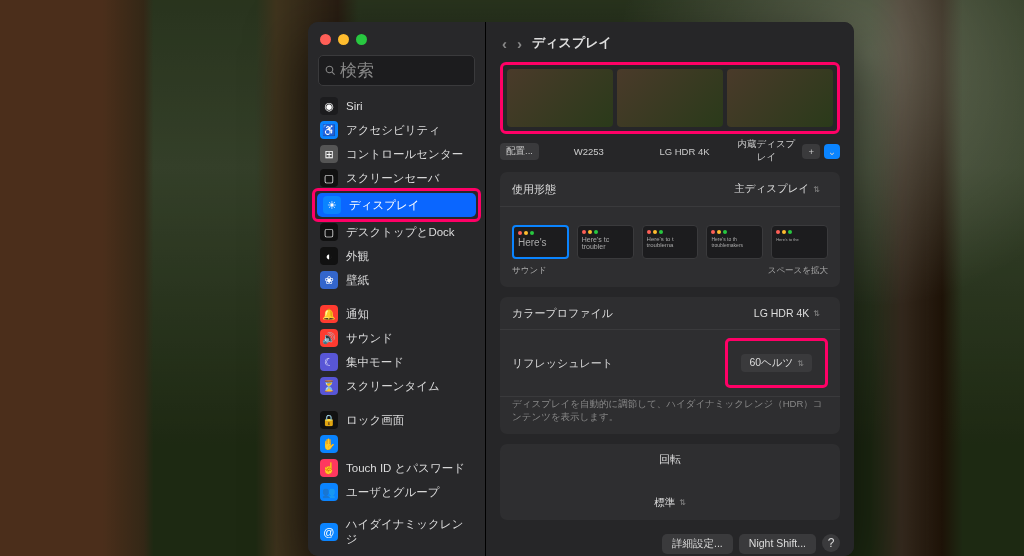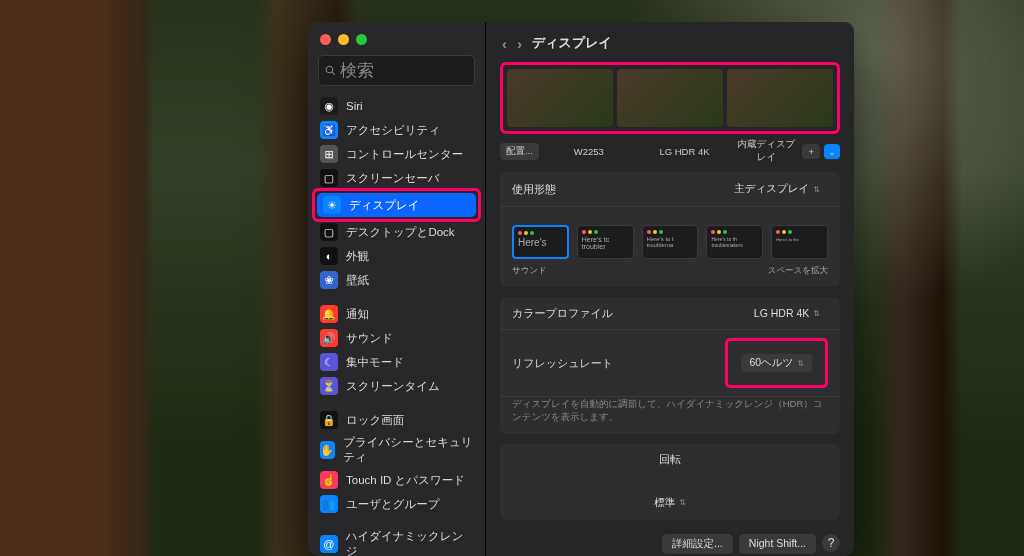--- a/index.html
+++ b/index.html
@@ -225,21 +225,20 @@
       </div>
 
     <div class="sep"></div>
 
     <div class="sidebar-item">
         <div class="ic" style="background:#111">🔒</div>
         <span>ロック画面</span>
       </div>
     <div class="sidebar-item">
         <div class="ic" style="background:#0a84ff">✋</div>
-        <span>プライバシーとセキュリティ</span>
       </div>
     <div class="sidebar-item">
         <div class="ic" style="background:#ff375f">☝</div>
         <span>Touch ID とパスワード</span>
       </div>
     <div class="sidebar-item">
         <div class="ic" style="background:#0a84ff">👥</div>
         <span>ユーザとグループ</span>
       </div>
 

